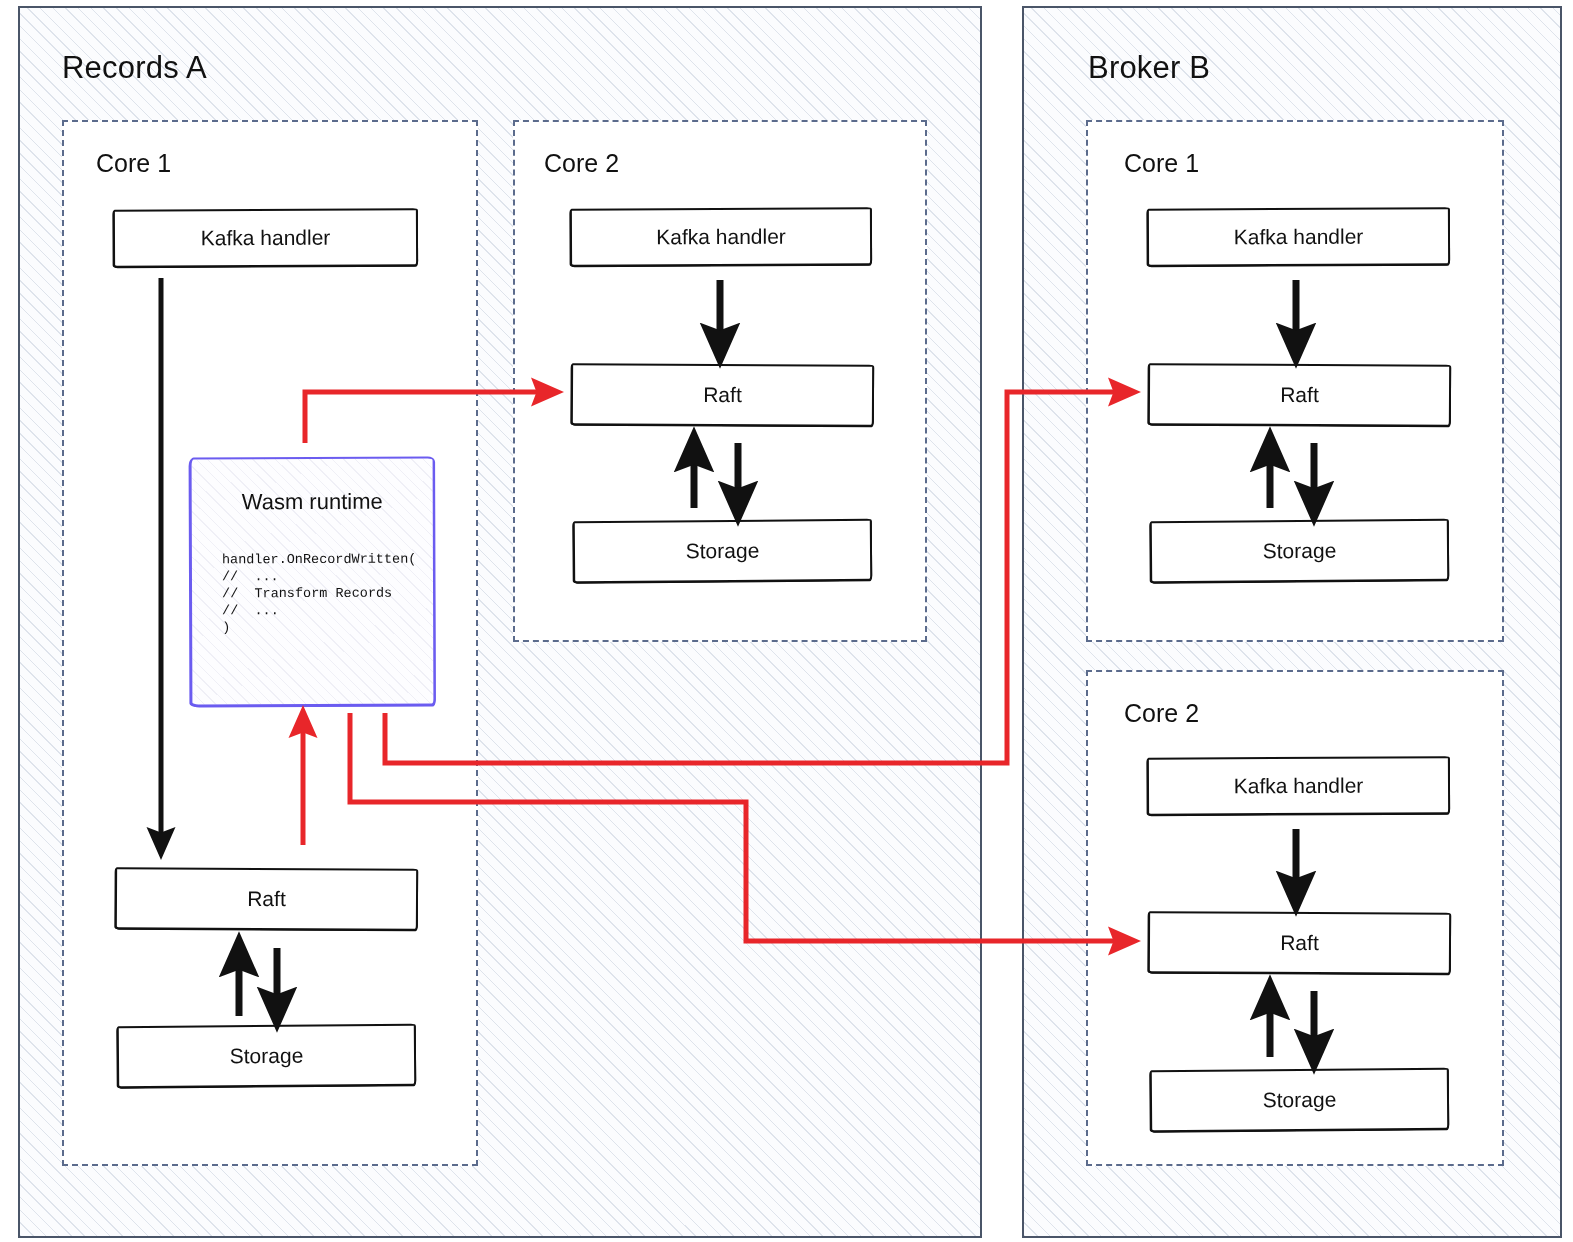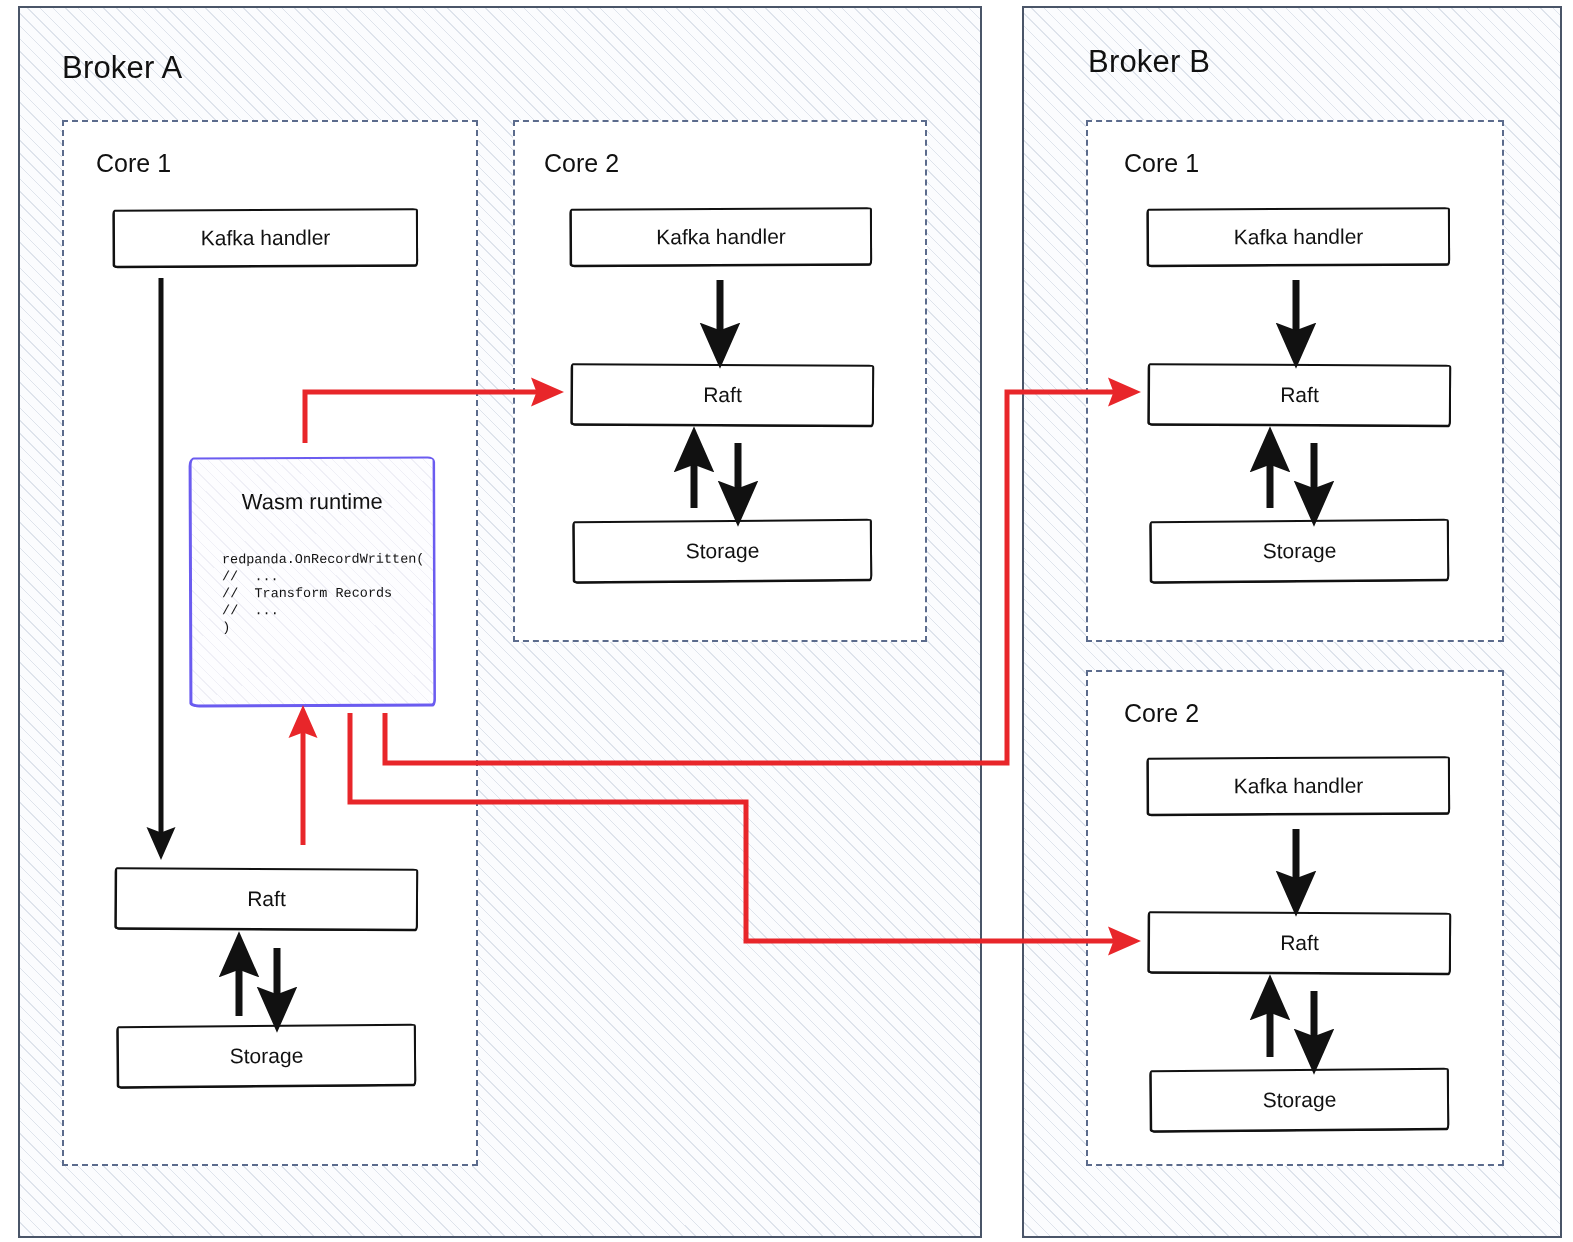--- a/index.html
+++ b/index.html
@@ -114,51 +114,51 @@
     height: 1242px;
     pointer-events: none;
   }
 </style>
 </head>
 <body>
 
 <div id="canvas">
 
   <div class="broker" style="left:18px; top:6px; width:960px; height:1228px;"></div>
-  <div class="broker-title" style="left:62px; top:50px;">Broker A</div>
+  <div class="broker-title" style="left:62px; top:50px;">Records A</div>
 
   <div class="core" style="left:62px; top:120px; width:412px; height:1042px;"></div>
   <div class="core-title" style="left:96px; top:149px;">Core 1</div>
 
   <div class="hbox" style="left:113px; top:209px; width:305px; height:58px;">Kafka handler</div>
 
   <div class="wasm" style="left:190px; top:457px; width:245px; height:249px;padding-left:8px;">
     <div class="wasm-title">Wasm runtime</div>
-    <div class="wasm-code">redpanda.OnRecordWritten(
+    <div class="wasm-code">handler.OnRecordWritten(
 //  ...
 //  Transform Records
 //  ...
 )</div>
   </div>
 
   <div class="hbox r2" style="left:115px; top:868px; width:303px; height:62px;">Raft</div>
 
   <div class="hbox r3" style="left:117px; top:1025px; width:299px; height:62px;">Storage</div>
 
   <div class="core" style="left:513px; top:120px; width:410px; height:518px;"></div>
   <div class="core-title" style="left:544px; top:149px;">Core 2</div>
 
   <div class="hbox" style="left:570px; top:208px; width:302px; height:58px;">Kafka handler</div>
 
   <div class="hbox r2" style="left:571px; top:364px; width:303px; height:62px;">Raft</div>
 
   <div class="hbox r3" style="left:573px; top:520px; width:299px; height:62px;">Storage</div>
 
   <div class="broker" style="left:1022px; top:6px; width:536px; height:1228px;"></div>
-  <div class="broker-title" style="left:1088px; top:44px;">Broker B</div>
+  <div class="broker-title" style="left:1088px; top:50px;">Broker B</div>
 
   <div class="core" style="left:1086px; top:120px; width:414px; height:518px;"></div>
   <div class="core-title" style="left:1124px; top:149px;">Core 1</div>
 
   <div class="hbox" style="left:1147px; top:208px; width:303px; height:58px;">Kafka handler</div>
 
   <div class="hbox r2" style="left:1148px; top:364px; width:303px; height:62px;">Raft</div>
 
   <div class="hbox r3" style="left:1150px; top:520px; width:299px; height:62px;">Storage</div>
 

